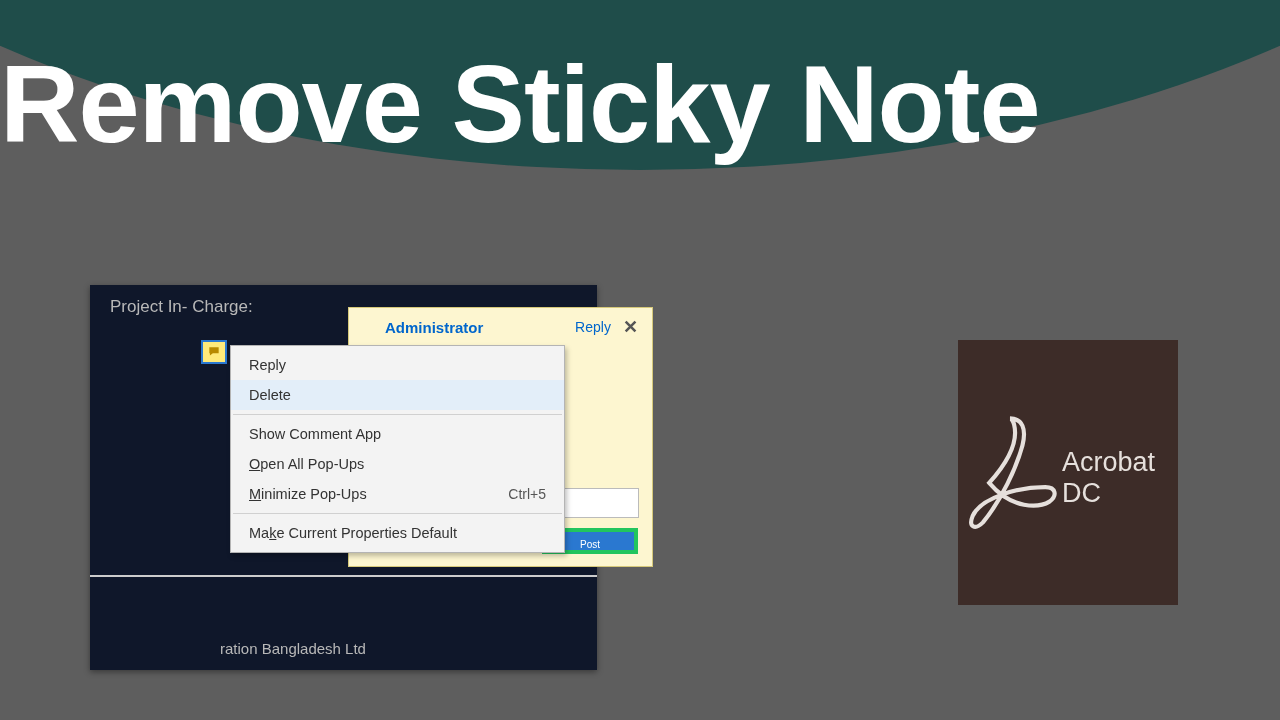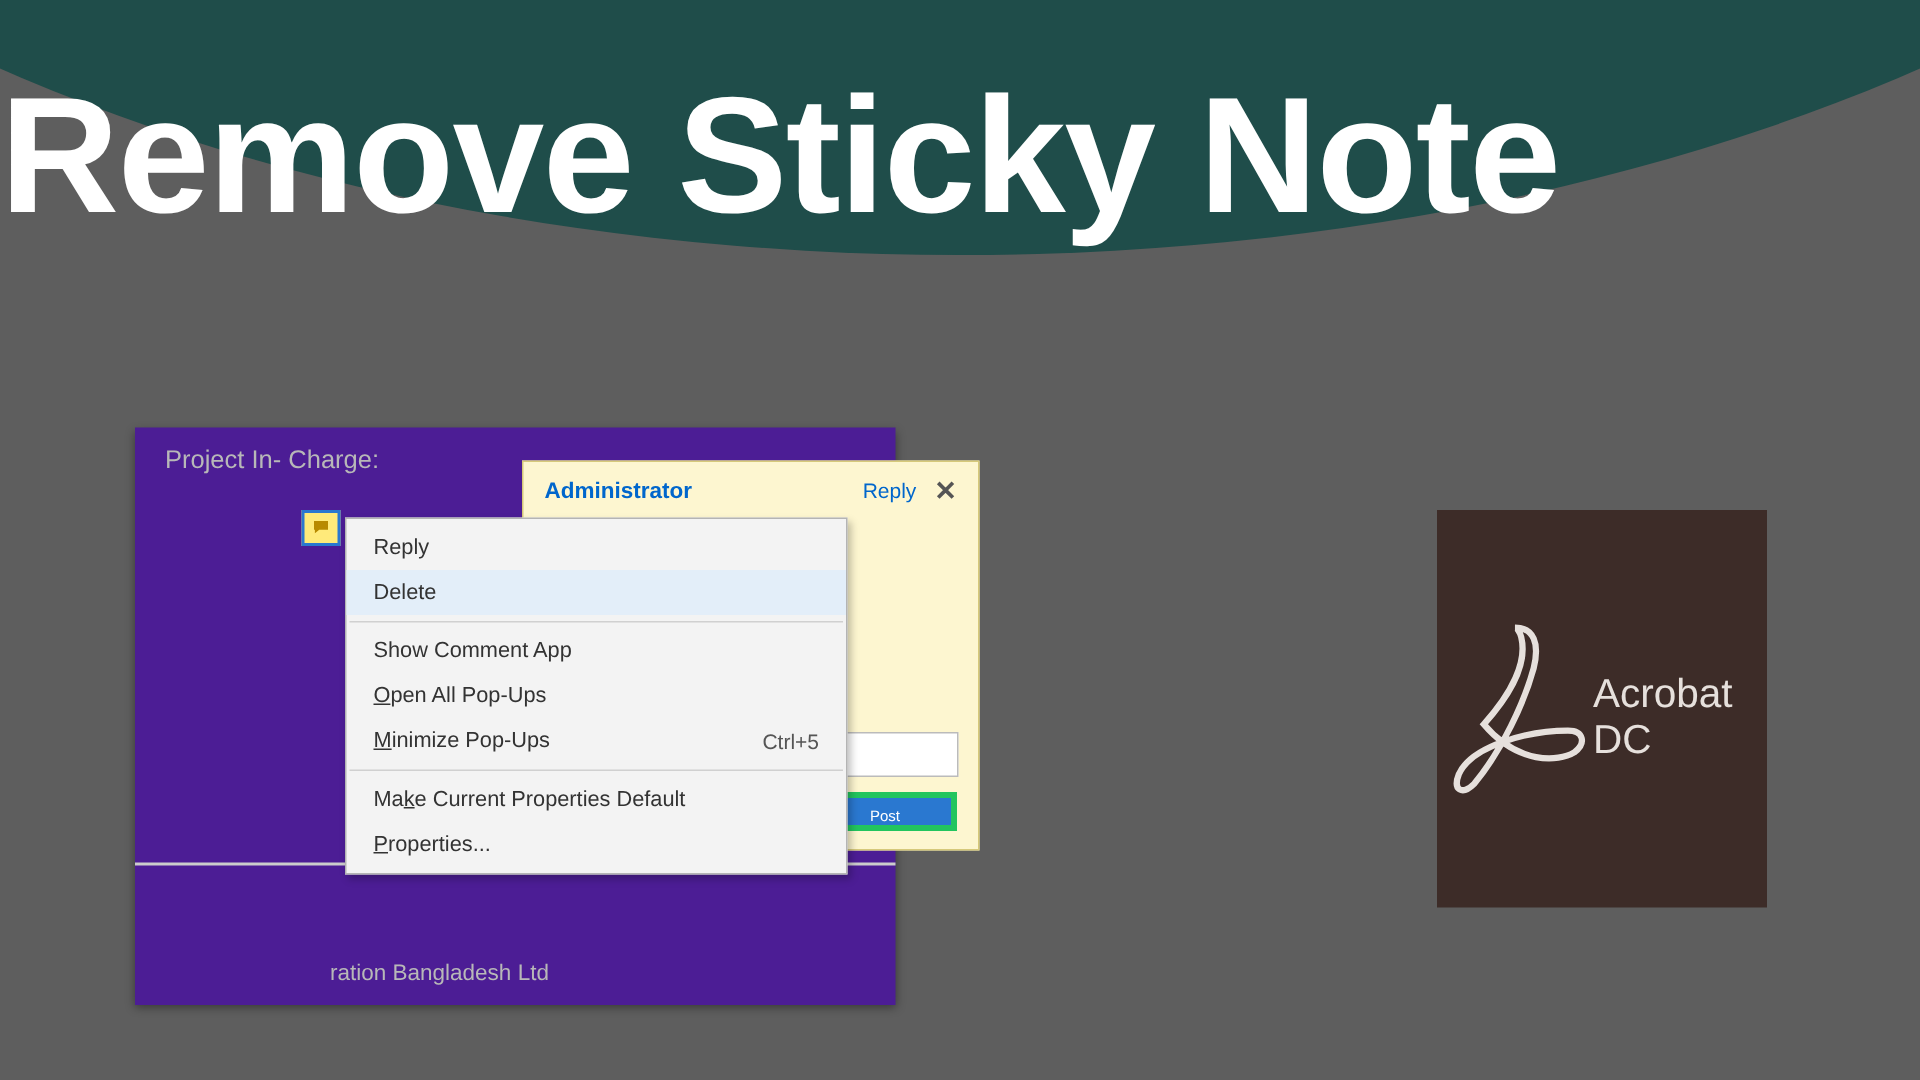--- a/index.html
+++ b/index.html
@@ -29,21 +29,21 @@
     font-size: 110px;
     font-weight: 700;
     letter-spacing: -1px;
   }
   .screenshot {
     position: absolute;
     left: 90px;
     top: 285px;
     width: 507px;
     height: 385px;
-    background: #4c1d95;
+    background: #0f172a;
     box-shadow: 0 2px 6px rgba(0,0,0,.4);
   }
   .doc-text {
     position: absolute;
     left: 20px;
     top: 12px;
     color: #b8b8b8;
     font-size: 17px;
   }
   .hr-line {
@@ -86,20 +86,21 @@
   .popup-header {
     display: flex;
     align-items: center;
     padding: 10px 14px 6px;
   }
   .popup-author {
     color: #0066cc;
     font-weight: 600;
     font-size: 15px;
     flex: 1;
+    margin-left: 22px;
   }
   .popup-reply {
     color: #0066cc;
     font-size: 14px;
     margin-right: 12px;
     cursor: pointer;
   }
   .popup-close {
     color: #555;
     font-size: 18px;
@@ -234,23 +235,20 @@
       <span><span class="u">O</span>pen All Pop-Ups</span>
     </div>
     <div class="menu-item">
       <span><span class="u">M</span>inimize Pop-Ups</span>
       <span class="shortcut">Ctrl+5</span>
     </div>
     <div class="menu-sep"></div>
     <div class="menu-item">
       <span>Ma<span class="u">k</span>e Current Properties Default</span>
     </div>
-    <div class="menu-item">
-      <span><span class="u">P</span>roperties...</span>
-    </div>
   </div>
 </div>
 
 <div class="logo-box">
   <svg viewBox="0 0 100 120">
     <path fill="none" stroke="#e6e0dc" stroke-width="4" d="M50 8 C 62 8 66 18 62 34 C 56 56 42 86 24 108 C 16 116 10 112 14 102 C 22 84 58 74 84 74 C 94 74 96 82 88 88 C 78 94 52 96 30 70 C 48 50 58 30 54 14 C 53 10 51 8 50 8 Z"></path>
   </svg>
   <div class="logo-label">Acrobat DC</div>
 </div>
 

